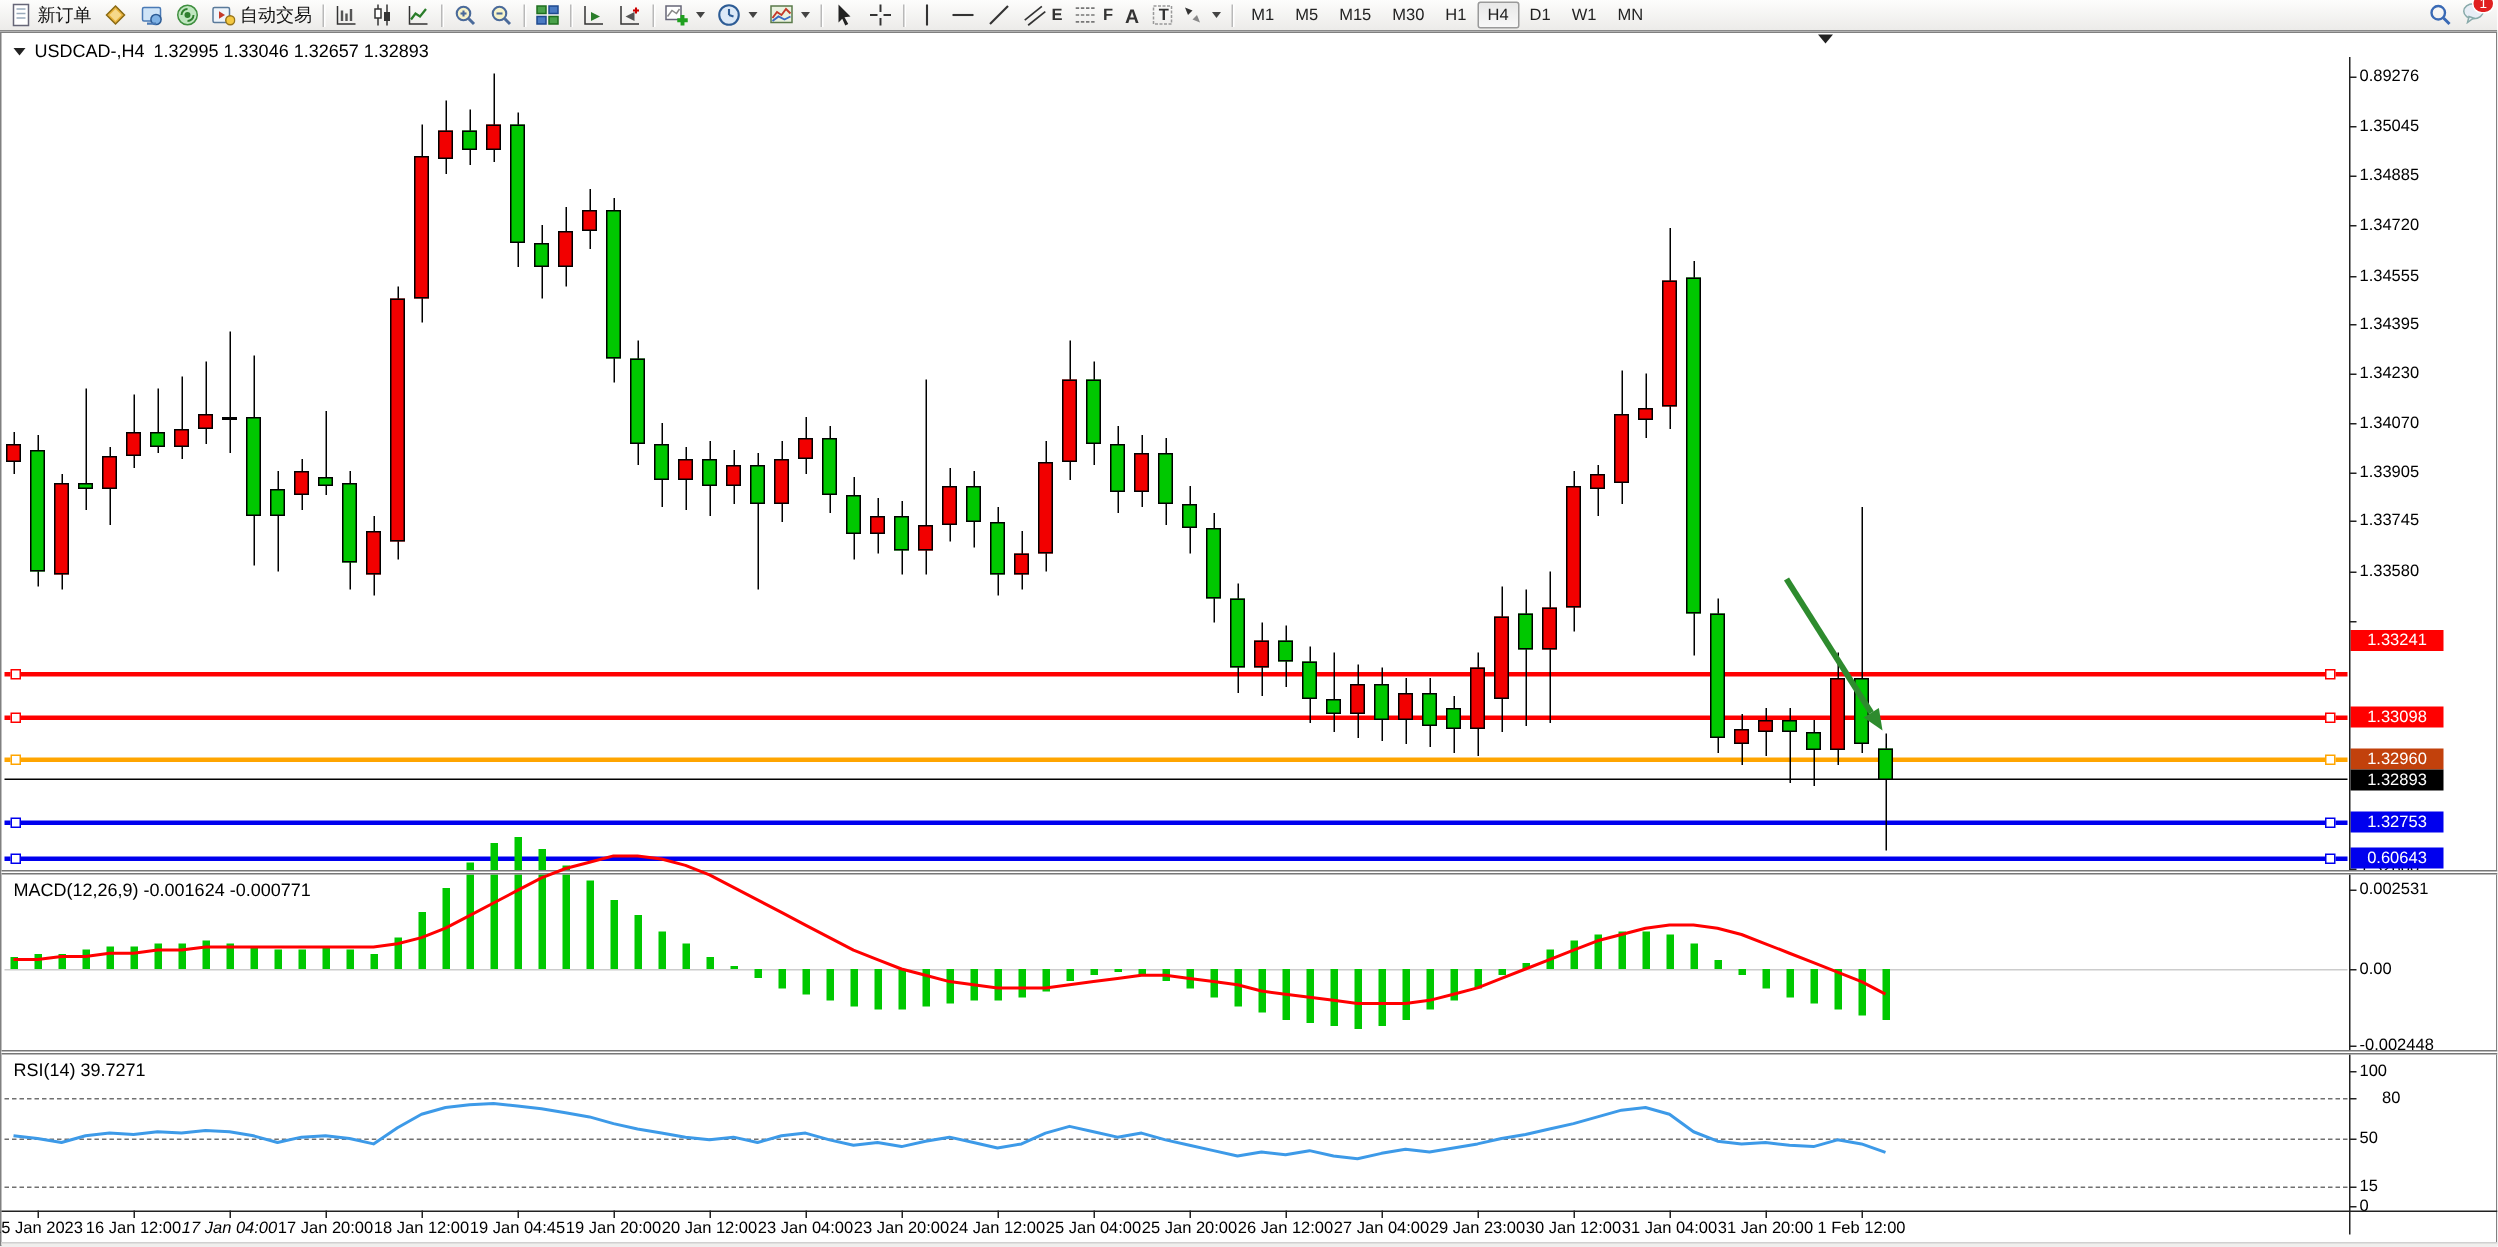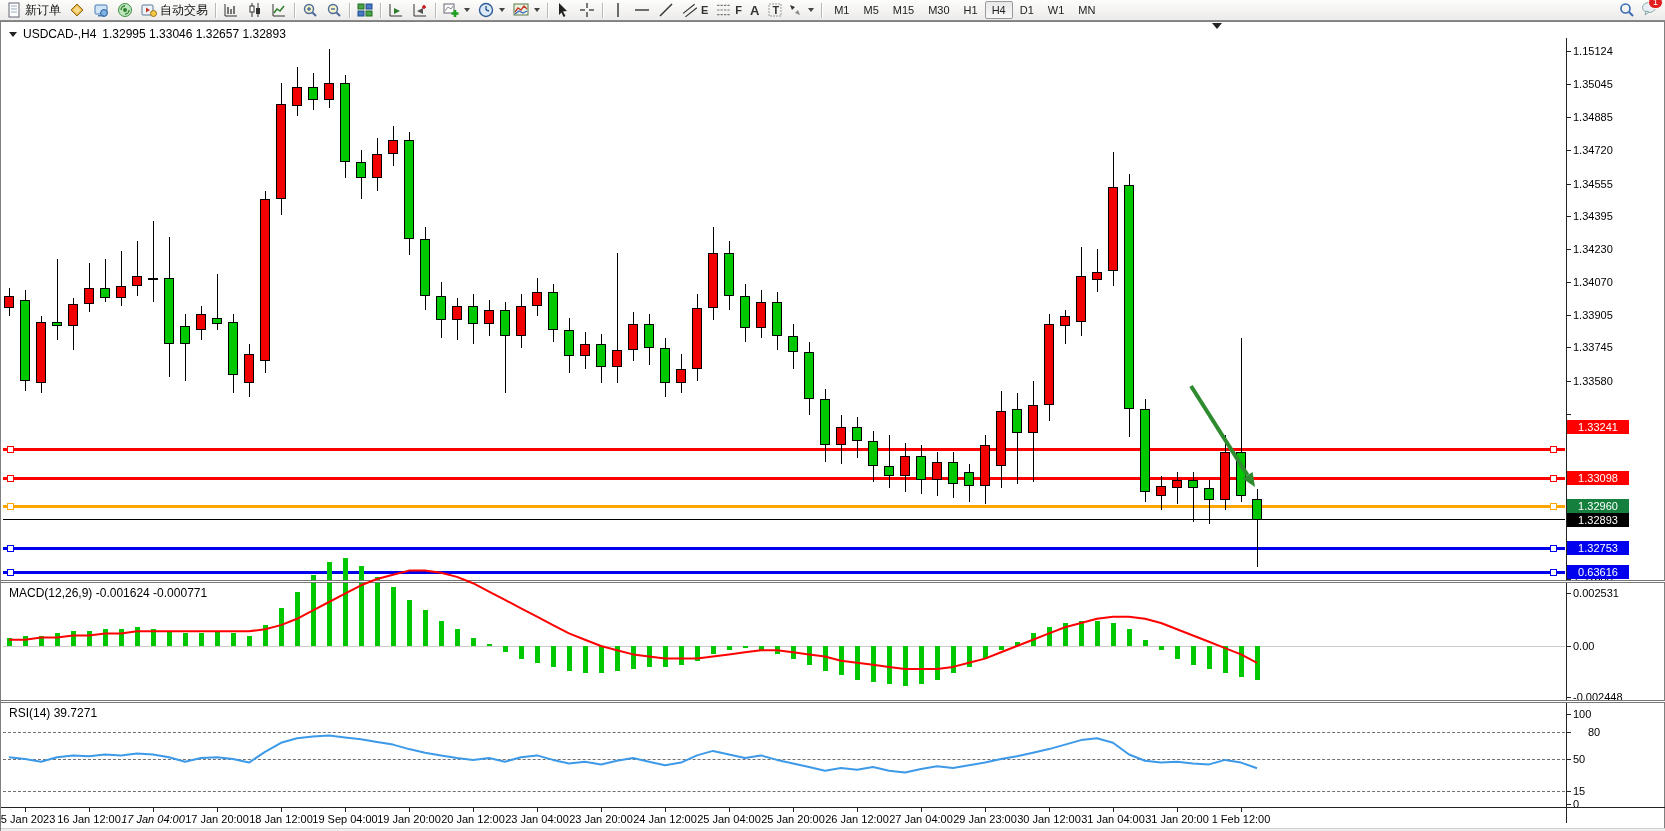--- a/index.html
+++ b/index.html
@@ -288,21 +288,21 @@
   <div class="chartwin">
     <div class="charttitle">
       <span class="tri-down"></span>
       <span>USDCAD-,H4</span>
       <span>1.32995 1.33046 1.32657 1.32893</span>
     </div>
     <div class="shift-marker"></div>
 
     <div id="panes" style="position:absolute;left:0;top:0;width:1663px;height:808px;">
         <div class="axis-tick" style="top: 29px;"></div>
-        <div class="axis-label" style="top: 23px;">1.15124</div>
+        <div class="axis-label" style="top: 23px;">0.89276</div>
         <div class="axis-tick" style="top: 62.3793px;"></div>
         <div class="axis-label" style="top: 56.3793px;">1.35045</div>
         <div class="axis-tick" style="top: 94.7471px;"></div>
         <div class="axis-label" style="top: 88.7471px;">1.34885</div>
         <div class="axis-tick" style="top: 128.126px;"></div>
         <div class="axis-label" style="top: 122.126px;">1.34720</div>
         <div class="axis-tick" style="top: 161.506px;"></div>
         <div class="axis-label" style="top: 155.506px;">1.34555</div>
         <div class="axis-tick" style="top: 193.874px;"></div>
         <div class="axis-label" style="top: 187.874px;">1.34395</div>
@@ -324,31 +324,31 @@
         <div class="lmark" style="left: 6px; top: 424.326px; border: 1.5px solid rgb(255, 0, 0);"></div>
         <div class="lmark" style="left: 1549px; top: 424.326px; border: 1.5px solid rgb(255, 0, 0);"></div>
         <div class="hline-label" style="top: 398px; background: rgb(255, 0, 0);">1.33241</div>
         <div class="hline" style="top: 454.755px; height: 3px; background: rgb(255, 0, 0);"></div>
         <div class="lmark" style="left: 6px; top: 453.255px; border: 1.5px solid rgb(255, 0, 0);"></div>
         <div class="lmark" style="left: 1549px; top: 453.255px; border: 1.5px solid rgb(255, 0, 0);"></div>
         <div class="hline-label" style="top: 449.255px; background: rgb(255, 0, 0);">1.33098</div>
         <div class="hline" style="top: 482.672px; height: 3px; background: rgb(255, 165, 0);"></div>
         <div class="lmark" style="left: 6px; top: 481.172px; border: 1.5px solid rgb(255, 165, 0);"></div>
         <div class="lmark" style="left: 1549px; top: 481.172px; border: 1.5px solid rgb(255, 165, 0);"></div>
-        <div class="hline-label" style="top: 477.172px; background: #15803d;">1.32960</div>
+        <div class="hline-label" style="top: 477.172px; background: #c2410c;">1.32960</div>
         <div class="hline" style="top: 497.226px; height: 1px; background: rgb(0, 0, 0);"></div>
         <div class="hline-label" style="top: 490.726px; background: rgb(0, 0, 0);">1.32893</div>
         <div class="hline" style="top: 524.548px; height: 3px; background: rgb(0, 0, 238);"></div>
         <div class="lmark" style="left: 6px; top: 523.048px; border: 1.5px solid rgb(0, 0, 238);"></div>
         <div class="lmark" style="left: 1549px; top: 523.048px; border: 1.5px solid rgb(0, 0, 238);"></div>
         <div class="hline-label" style="top: 519.048px; background: rgb(0, 0, 238);">1.32753</div>
         <div class="hline" style="top: 548.622px; height: 3px; background: rgb(0, 0, 238);"></div>
         <div class="lmark" style="left: 6px; top: 547.122px; border: 1.5px solid rgb(0, 0, 238);"></div>
         <div class="lmark" style="left: 1549px; top: 547.122px; border: 1.5px solid rgb(0, 0, 238);"></div>
-        <div class="hline-label" style="top: 543.122px; background: rgb(0, 0, 238);">0.63616</div>
+        <div class="hline-label" style="top: 543.122px; background: rgb(0, 0, 238);">0.60643</div>
         <div class="wick" style="left: 8px; top: 265.69px; height: 28.3218px;"></div>
         <div class="body" style="left: 3px; top: 273.782px; width: 10px; height: 12.1379px; background: rgb(242, 0, 0);"></div>
         <div class="wick" style="left: 24px; top: 267.713px; height: 101.149px;"></div>
         <div class="body" style="left: 19px; top: 277.828px; width: 10px; height: 80.9195px; background: rgb(0, 200, 0);"></div>
         <div class="wick" style="left: 40px; top: 294.011px; height: 76.8736px;"></div>
         <div class="body" style="left: 35px; top: 300.08px; width: 10px; height: 60.6897px; background: rgb(242, 0, 0);"></div>
         <div class="wick" style="left: 56px; top: 237.368px; height: 80.9195px;"></div>
         <div class="body" style="left: 51px; top: 300.08px; width: 10px; height: 4.04598px; background: rgb(0, 200, 0);"></div>
         <div class="wick" style="left: 72px; top: 275.805px; height: 52.5977px;"></div>
         <div class="body" style="left: 67px; top: 281.874px; width: 10px; height: 22.2529px; background: rgb(242, 0, 0);"></div>
@@ -603,21 +603,21 @@
         <div class="time-label" style="left: 24px; top: 791px;">15 Jan 2023</div>
         <div class="time-tick" style="left: 88px;"></div>
         <div class="time-label" style="left: 88px; top: 791px;">16 Jan 12:00</div>
         <div class="time-tick" style="left: 152px;"></div>
         <div class="time-label" style="left: 152px; top: 791px; font-style: italic;">17 Jan 04:00</div>
         <div class="time-tick" style="left: 216px;"></div>
         <div class="time-label" style="left: 216px; top: 791px;">17 Jan 20:00</div>
         <div class="time-tick" style="left: 280px;"></div>
         <div class="time-label" style="left: 280px; top: 791px;">18 Jan 12:00</div>
         <div class="time-tick" style="left: 344px;"></div>
-        <div class="time-label" style="left: 344px; top: 791px;">19 Sep 04:00</div>
+        <div class="time-label" style="left: 344px; top: 791px;">19 Jan 04:45</div>
         <div class="time-tick" style="left: 408px;"></div>
         <div class="time-label" style="left: 408px; top: 791px;">19 Jan 20:00</div>
         <div class="time-tick" style="left: 472px;"></div>
         <div class="time-label" style="left: 472px; top: 791px;">20 Jan 12:00</div>
         <div class="time-tick" style="left: 536px;"></div>
         <div class="time-label" style="left: 536px; top: 791px;">23 Jan 04:00</div>
         <div class="time-tick" style="left: 600px;"></div>
         <div class="time-label" style="left: 600px; top: 791px;">23 Jan 20:00</div>
         <div class="time-tick" style="left: 664px;"></div>
         <div class="time-label" style="left: 664px; top: 791px;">24 Jan 12:00</div>

